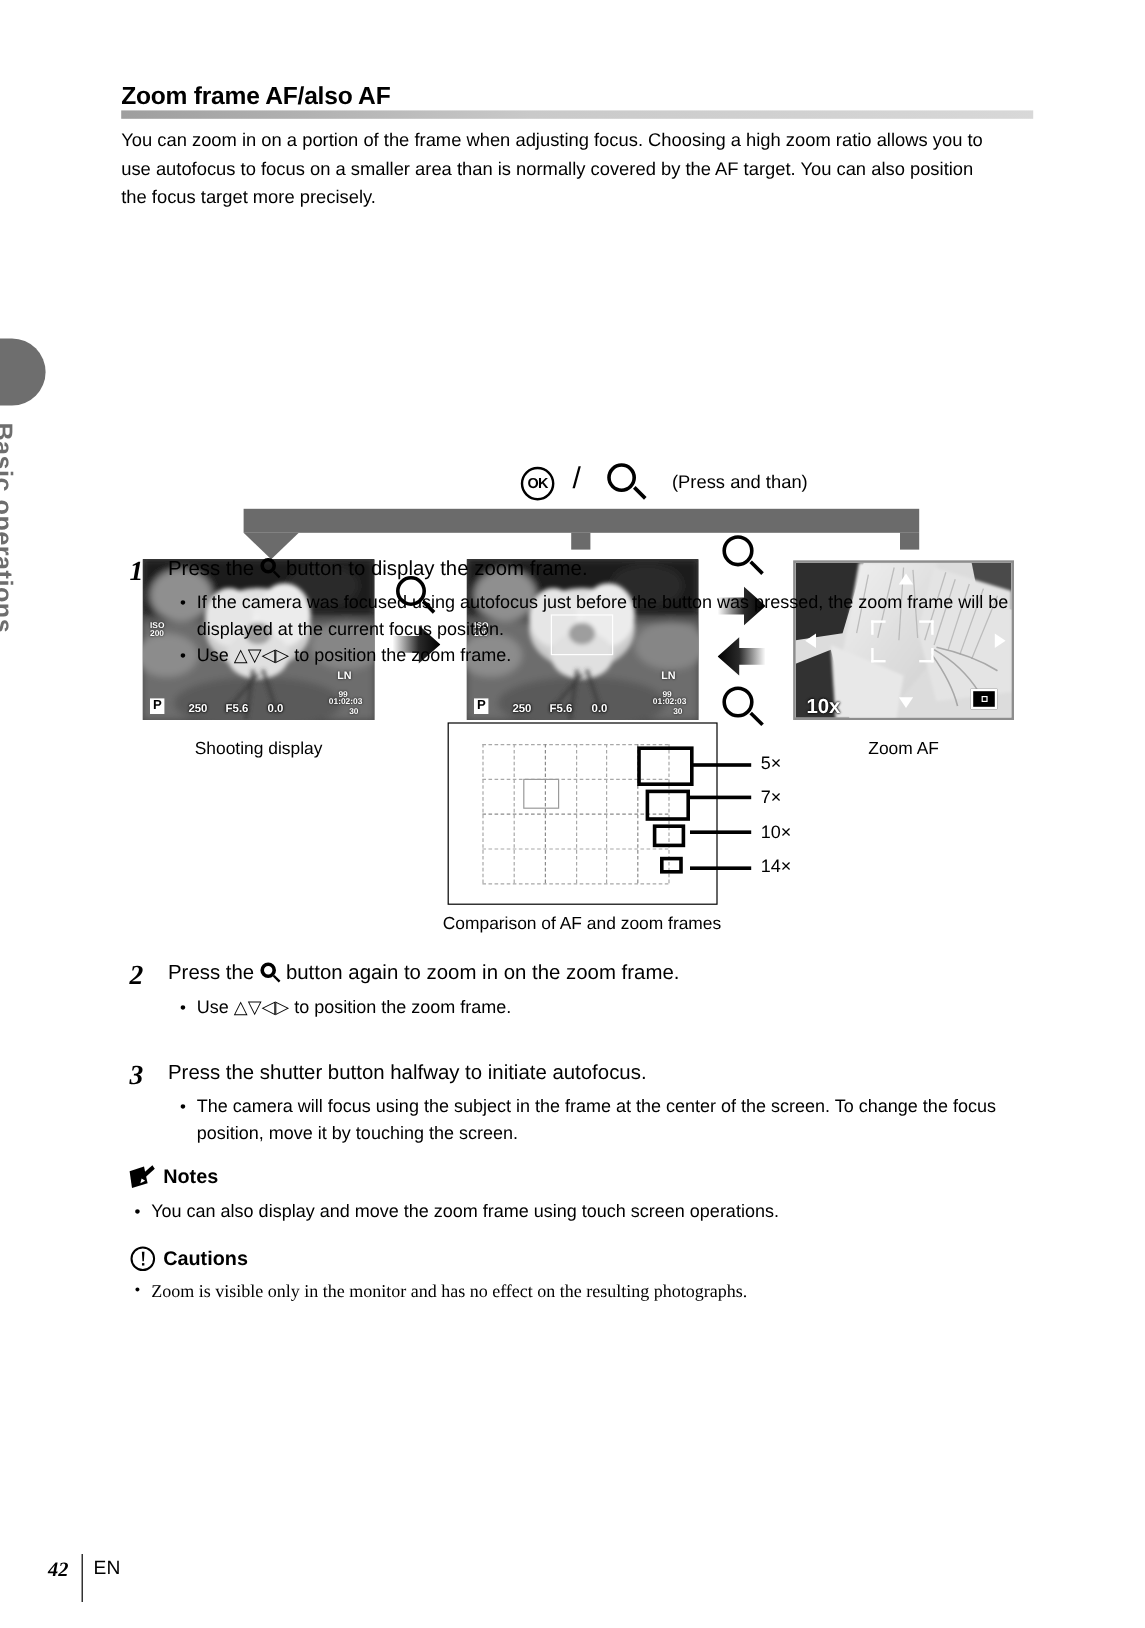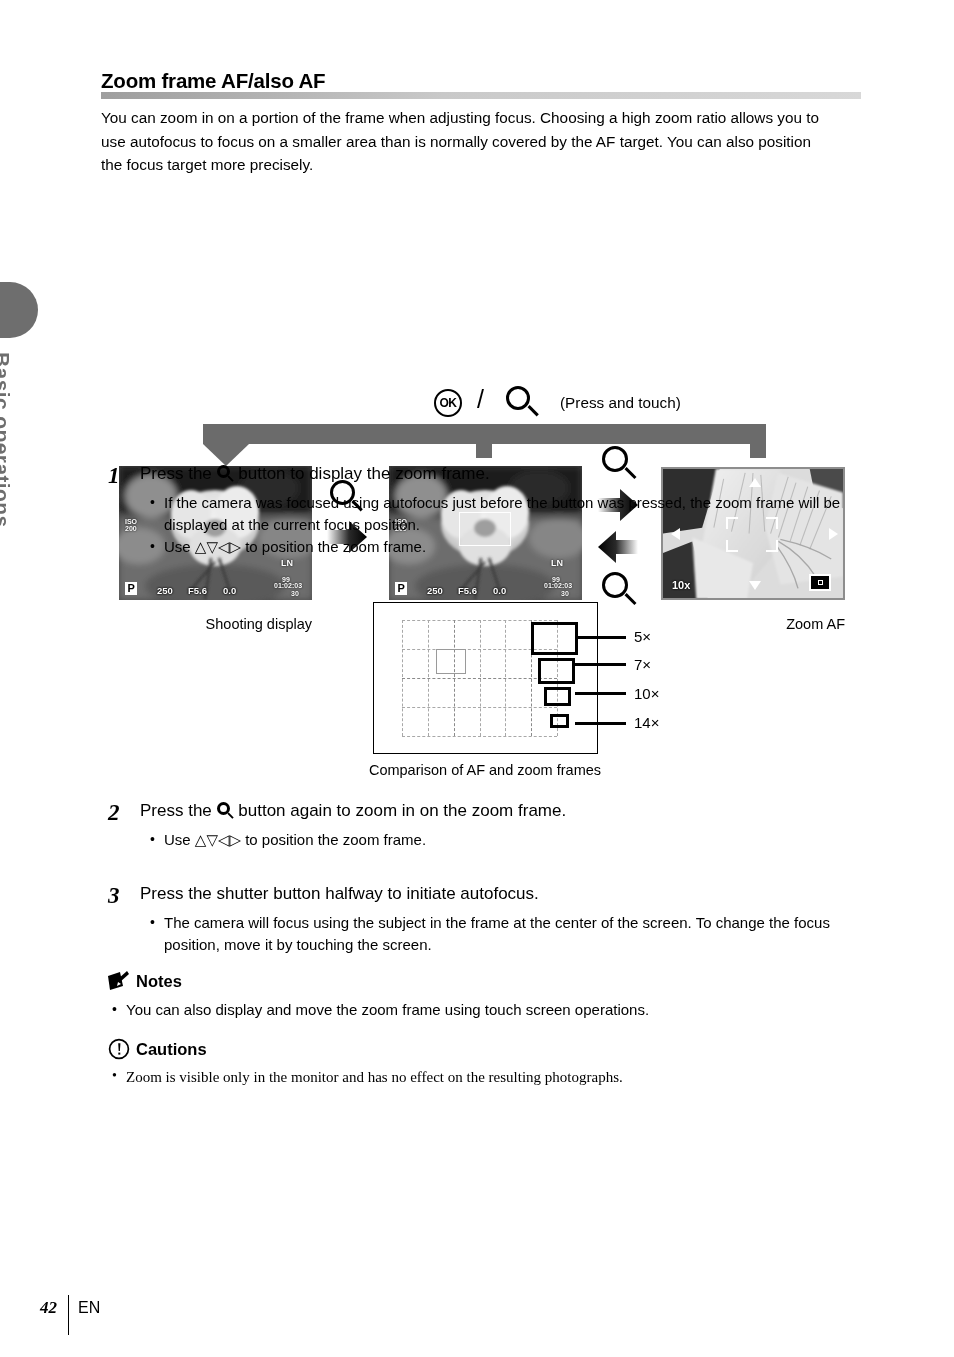--- a/index.html
+++ b/index.html
@@ -156,21 +156,21 @@
     position: absolute; width: 22px; height: 17px;
     border: 2px solid #fff; box-sizing: border-box;
     background: #000;
   }
   .box-indicator::after {
     content: ""; position: absolute; left: 50%; top: 50%;
     width: 5px; height: 5px; margin: -2.5px 0 0 -2.5px;
     border: 1.5px solid #fff; box-sizing: border-box;
   }
 
-  .caption { position: absolute; font-size: 14.5px; text-align: right; }
+  .caption { position: absolute; font-size: 14.5px; text-align: center; }
 
   
   .flow-arrow { position: absolute; width: 40px; height: 34px; }
 
   
   .step-num {
     position: absolute;
     font-size: 23px; font-weight: bold; font-style: italic;
     font-family: "Liberation Serif", serif;
   }
@@ -219,21 +219,21 @@
 <div id="intro-paragraph">You can zoom in on a portion of the frame when adjusting focus. Choosing a high zoom ratio allows you to use autofocus to focus on a smaller area than is normally covered by the AF target. You can also position the focus target more precisely.</div>
 
 <div id="flow-diagram">
 
   <div class="ok-badge" style="left:434px; top:199px;">OK</div>
   <div class="slash-sep" style="left:477px; top:195px;">/</div>
   <div class="magnifier" style="left:506px; top:196px; width:34px; height:34px;">
     <div class="lens" style="width:24px; height:24px;"></div>
     <div class="handle" style="left:20.5px; top:20px; width:3.4px; height:13px;"></div>
   </div>
-  <div class="press-hold-text" style="left:560px; top:204px;">(Press and touch)</div>
+  <div class="press-hold-text" style="left:560px; top:204px;">(Press and than)</div>
 
   <div id="connector-bar"></div>
   <div id="connector-down-arrow"></div>
   <div class="connector-stub" style="left:476px;"></div>
   <div class="connector-stub" style="left:750px;"></div>
 
   <div class="monitor" style="left:119px; top:276px; width:193px; height:134px;">
     <svg class="scene" viewBox="0 0 193 134" preserveAspectRatio="none">
       <defs>
         <radialGradient id="g1petal" cx="50%" cy="40%" r="60%">
@@ -400,21 +400,21 @@
       </g>
     </svg>
     <div class="af-corner af-tl" style="left:63px; top:48px;"></div>
     <div class="af-corner af-tr" style="left:103px; top:48px;"></div>
     <div class="af-corner af-bl" style="left:63px; top:71px;"></div>
     <div class="af-corner af-br" style="left:103px; top:71px;"></div>
     <div class="nav-tri tri-up" style="left:86px; top:9px;"></div>
     <div class="nav-tri tri-down" style="left:86px; top:112px;"></div>
     <div class="nav-tri tri-left" style="left:8px; top:59px;"></div>
     <div class="nav-tri tri-right" style="left:166px; top:59px;"></div>
-    <div class="osd" style="left:9px; top:110px; font-size:11px;">10x</div>
+    <div class="osd" style="left:9px; top:110px; font-size:17px;">10x</div>
     <div class="box-indicator" style="left:146px; top:105px;"></div>
   </div>
 
   <div class="caption" style="left:119px; top:426px; width:193px;">Shooting display</div>
   <div class="caption" style="left:389px; top:426px; width:193px;">Zoom frame AF</div>
   <div class="caption" style="left:661px; top:426px; width:184px;">Zoom AF</div>
 </div>
 
 <div class="step-num" style="left:108px; top:463px;">1</div>
 <div class="step-head" style="left:140px; top:464px; width:720px;">

